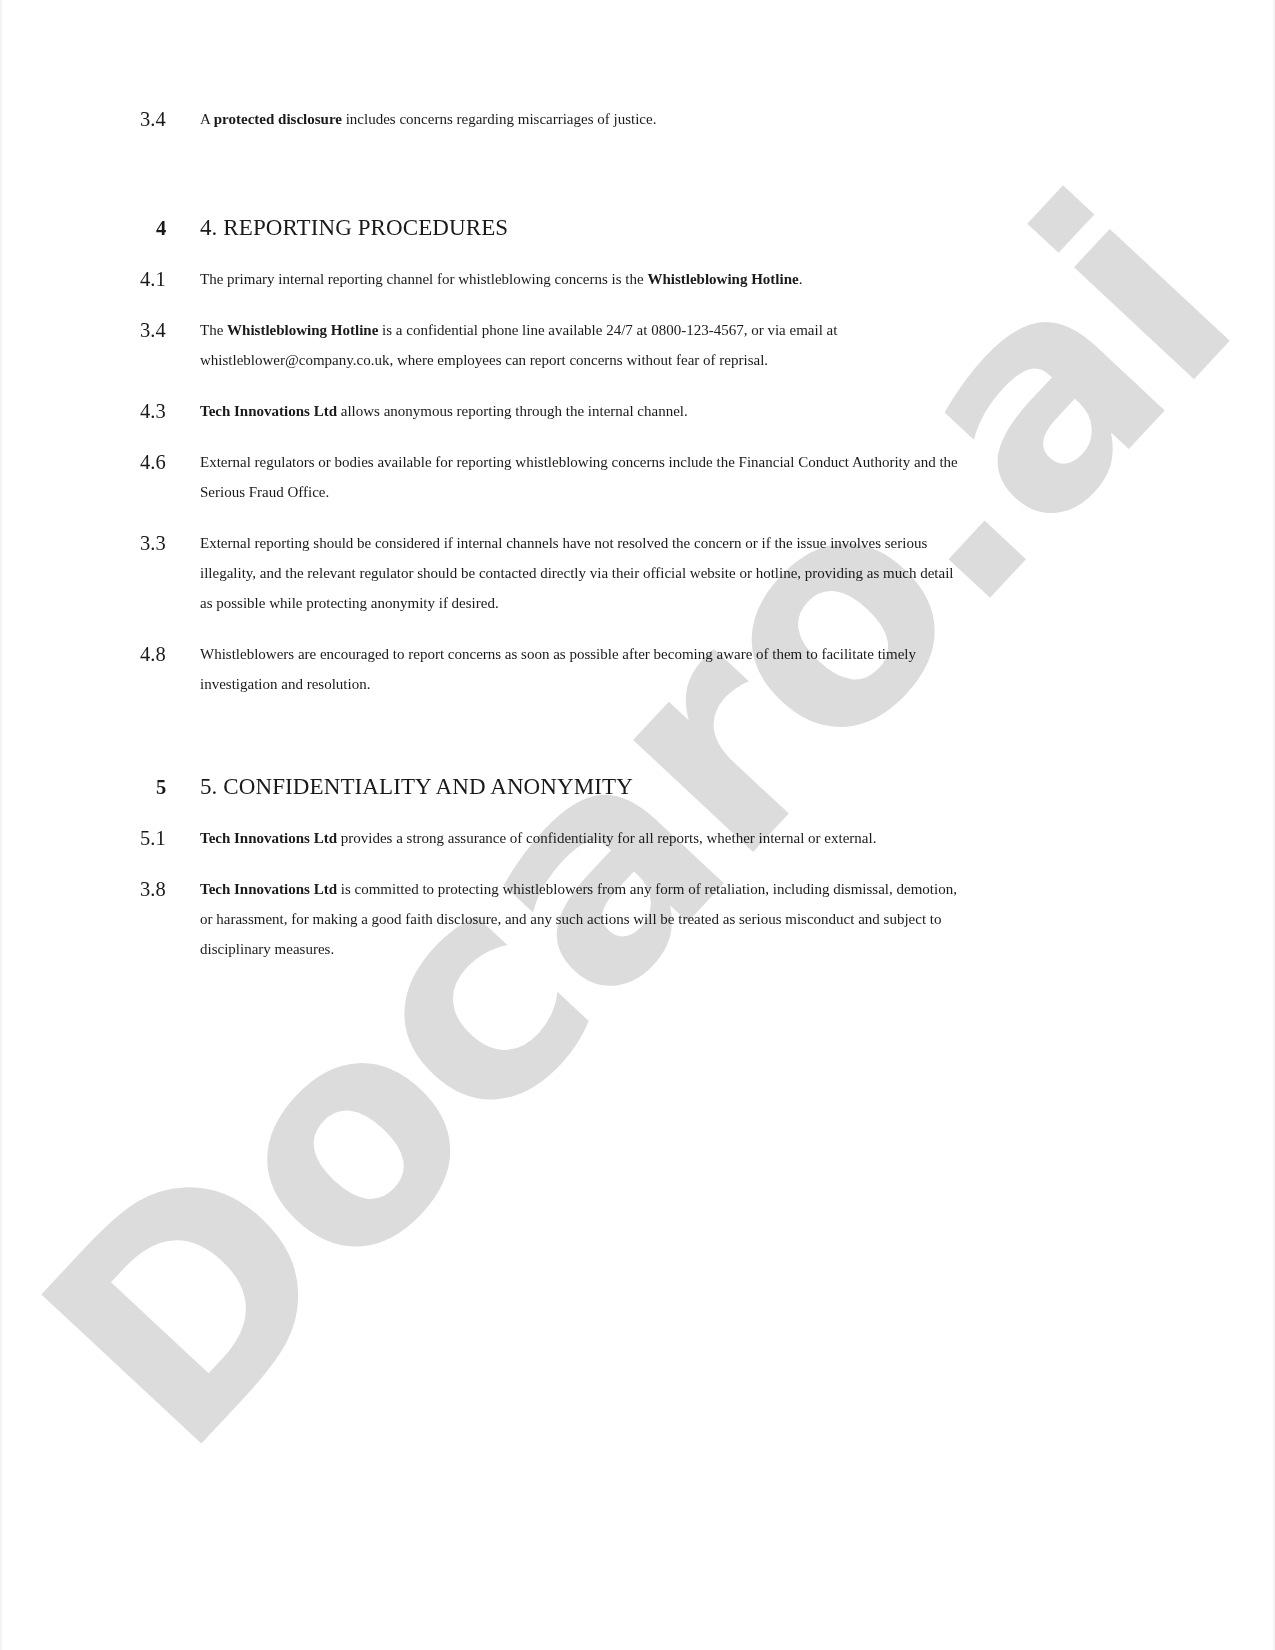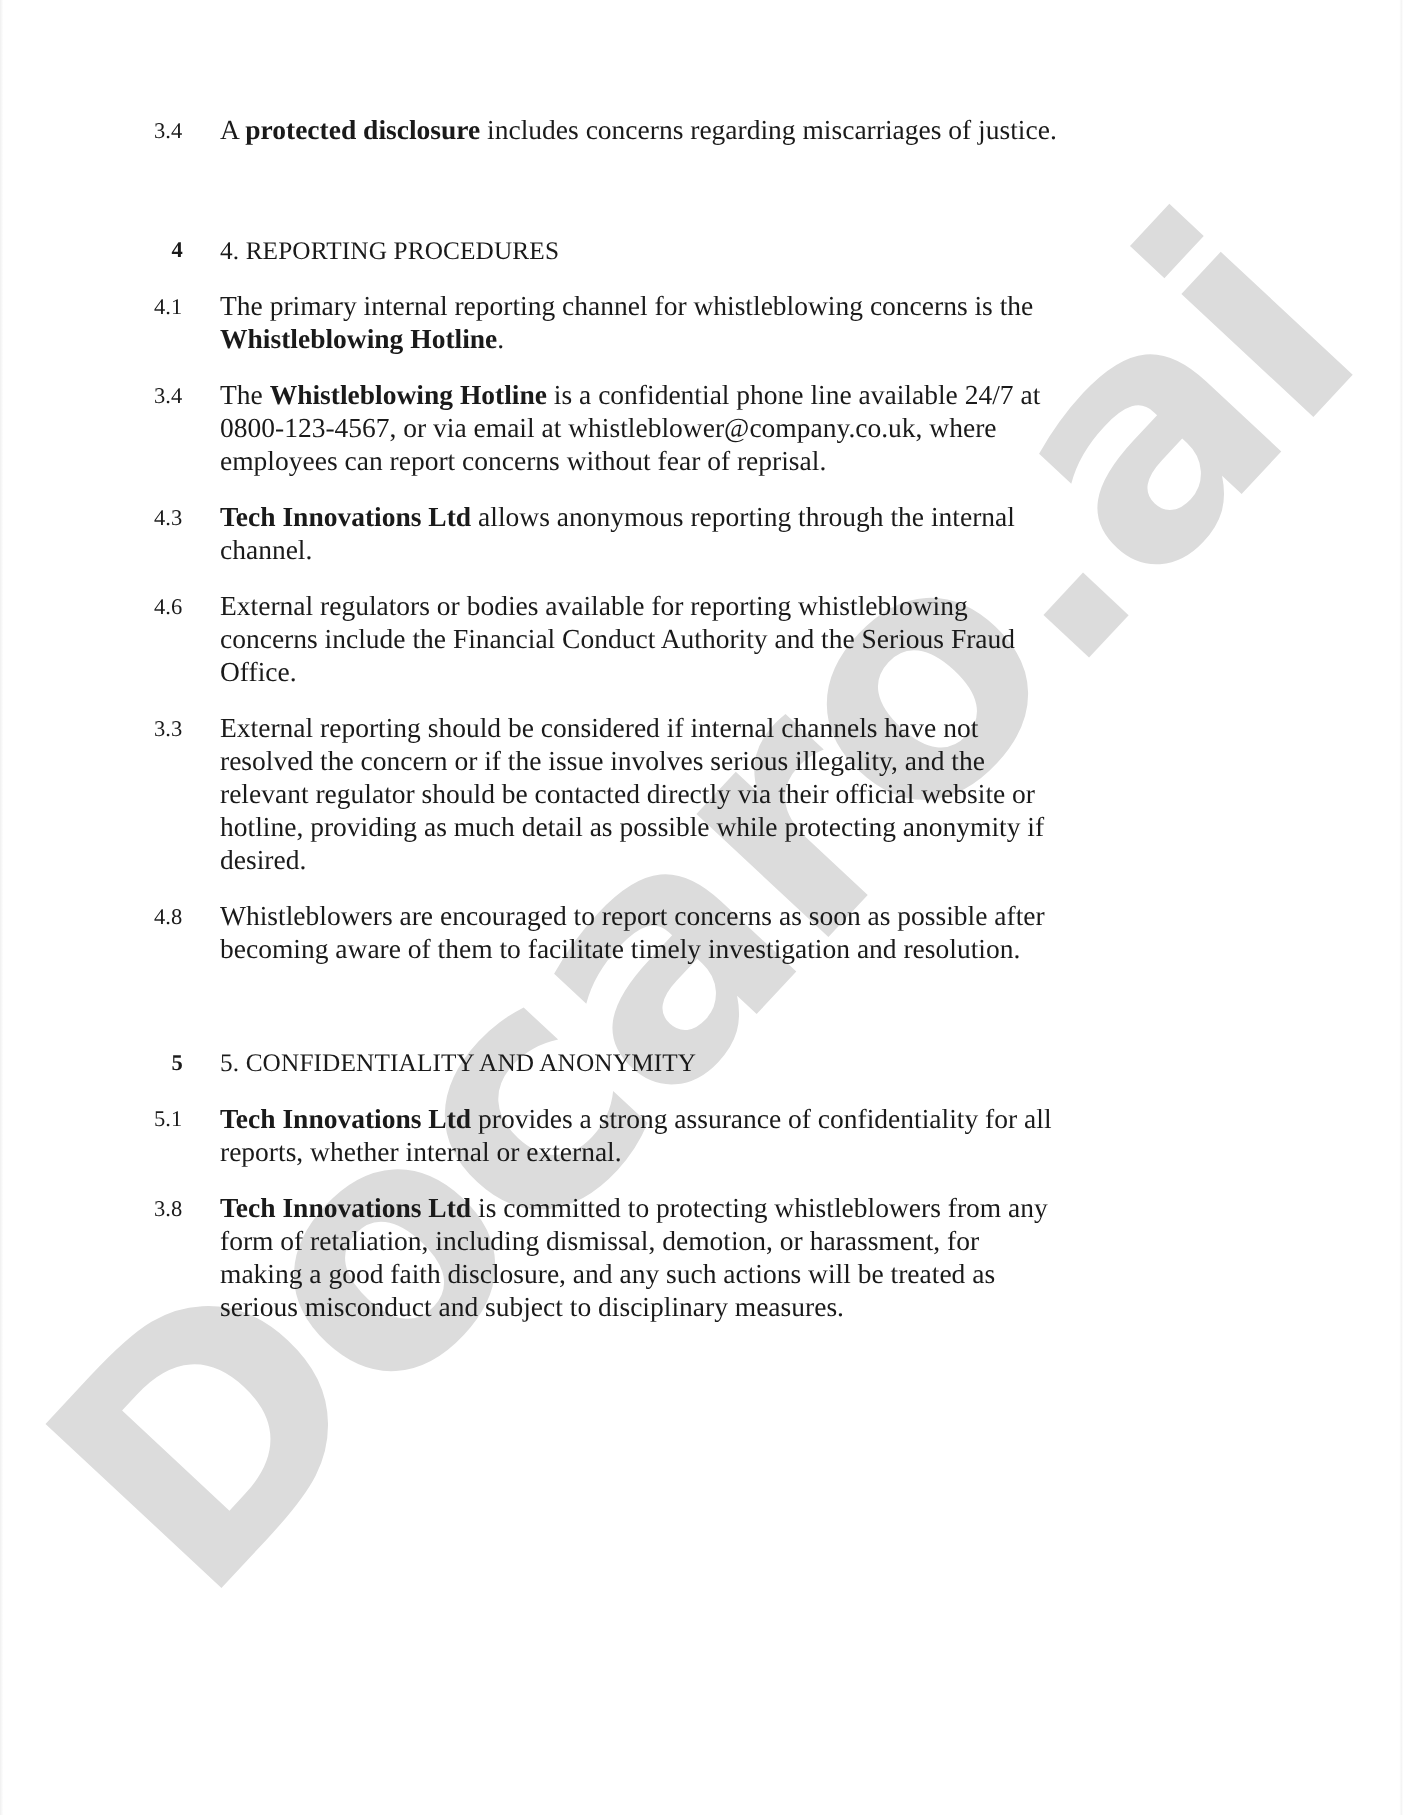--- a/index.html
+++ b/index.html
@@ -82,21 +82,21 @@
   .clause .num {
     flex: 0 0 60px;
     font-size: 20.5px;
     line-height: 30px;
     text-align: left;
     padding-right: 0;
     white-space: nowrap;
   }
   .clause .body {
     flex: 1 1 auto;
-    font-size: 25px;
+    font-size: 15px;
     line-height: 30px;
     text-align: left;
   }
   .clause .body b { font-weight: 700; }
 
   
   .heading {
     display: flex;
     align-items: flex-start;
     margin: 0 0 21px 0;

